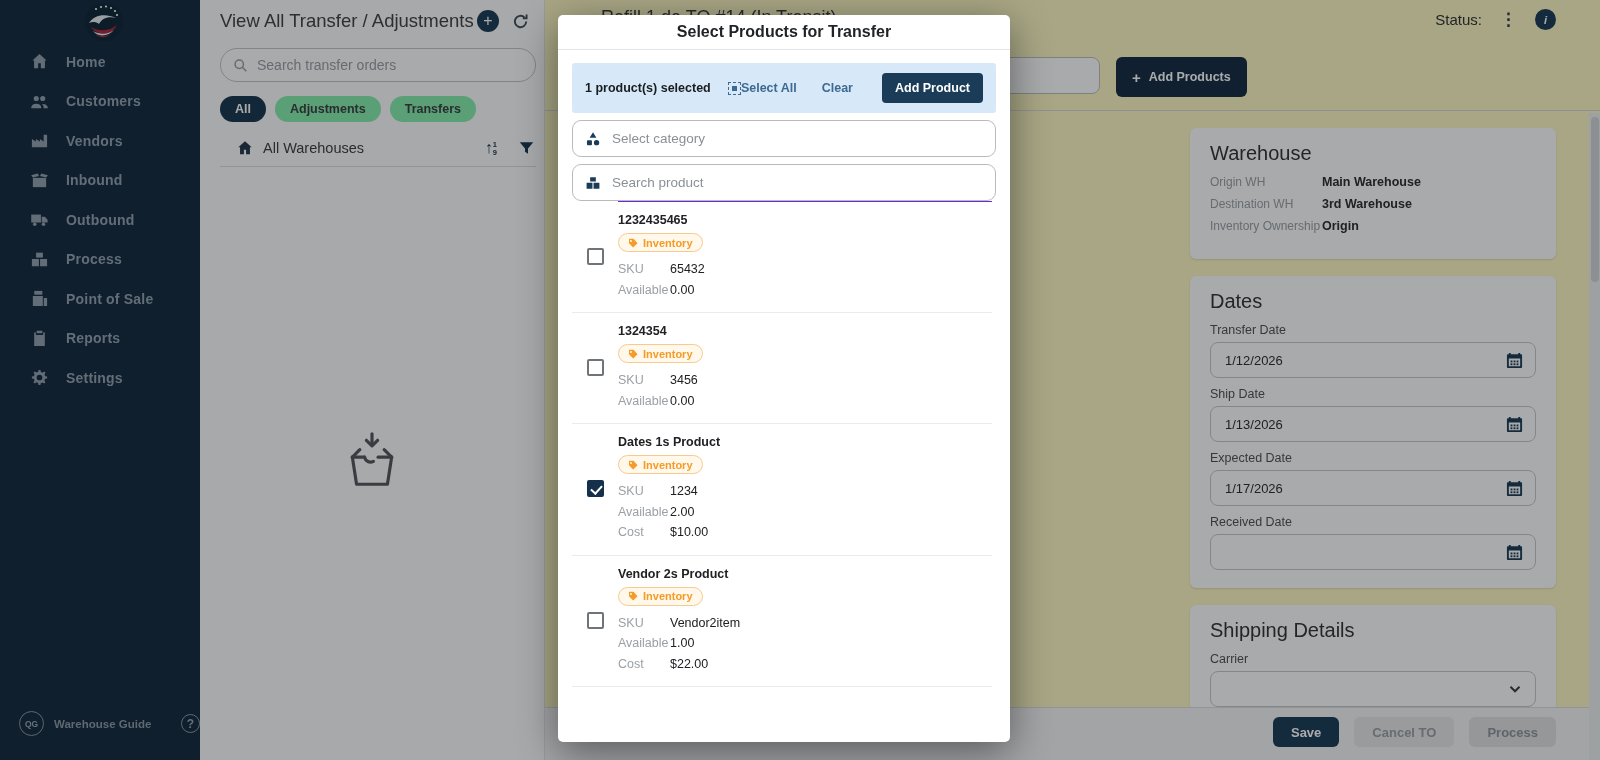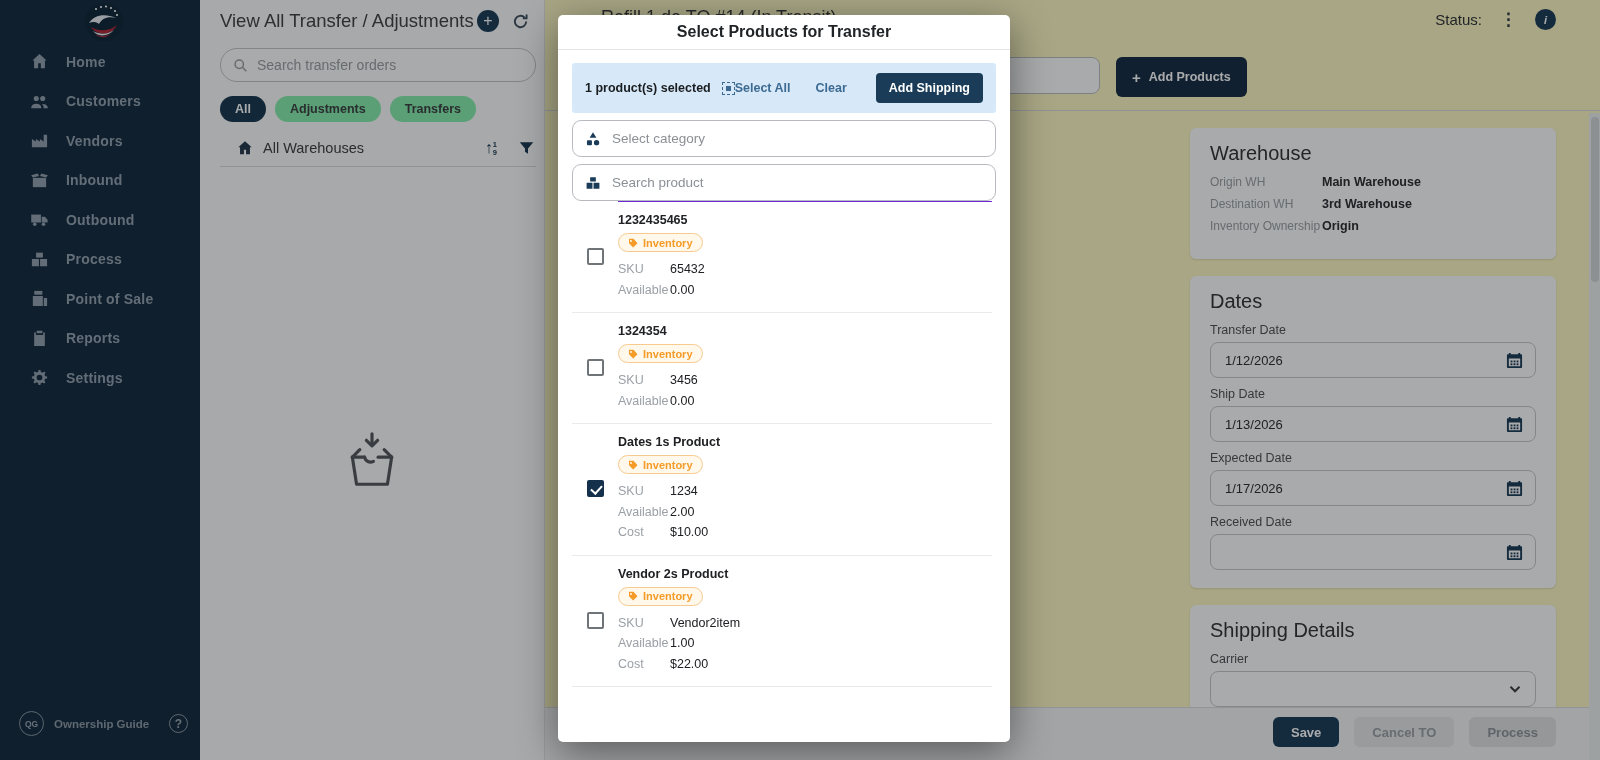--- a/index.html
+++ b/index.html
@@ -9,21 +9,21 @@
 
   
   .sidebar { position:absolute; left:0; top:0; bottom:0; width:200px; background:#132a3e; z-index:10; }
   .logo-wrap { position:absolute; top:1px; left:84px; }
   .nav { position:absolute; top:42px; left:0; right:0; }
   .nav-item { display:flex; align-items:center; height:39.5px; padding-left:30px; gap:17px;
     color:#93a2af; cursor:pointer; }
   .nav-ico { width:19px; height:19px; display:flex; align-items:center; justify-content:center; }
   .nav-ico svg { width:19px; height:19px; fill:currentColor; }
   .nav-label { font-size:14px; font-weight:700; letter-spacing:.2px; }
-  .side-foot { position:absolute; bottom:24px; left:0; right:0; display:flex; align-items:center; padding:0 12px 0 19px; }
+  .side-foot { position:absolute; bottom:24px; left:0; right:0; display:flex; align-items:center; padding:0 0 0 19px; }
   .qg-circle { width:25px; height:25px; border-radius:50%; border:1.6px solid #8b98a4; color:#9aa7b3;
     font-size:8.5px; font-weight:700; display:flex; align-items:center; justify-content:center; }
   .qg-label { margin-left:10px; color:#8d9aa6; font-size:11.5px; font-weight:600; flex:1; }
   .help-circle { width:19px; height:19px; border-radius:50%; border:1.8px solid #8d9aa6; color:#9aa7b3;
     font-size:12px; font-weight:700; display:flex; align-items:center; justify-content:center; cursor:pointer; }
 
   
   .list-panel { position:absolute; left:200px; top:0; bottom:0; width:345px; background:#fdfdfd;
     border-right:1px solid #e3e5e7; }
   .lp-title-row { display:flex; align-items:center; padding:10px 14px 0 20px; }
@@ -241,21 +241,21 @@
      <span class="nav-ico">
             <svg fill="currentColor" width="19" height="19" viewBox="0 0 20 20">
               <path fill-rule="evenodd" d="M9 2h2l.4 2.1 1.9.8L15 3.7l1.4 1.4-1.2 1.7.8 1.9L18 9v2l-2.1.4-.8 1.9 1.2 1.7-1.4 1.4-1.7-1.2-1.9.8L11 18H9l-.4-2.1-1.9-.8-1.7 1.2-1.4-1.4 1.2-1.7-.8-1.9L2 11V9l2.1-.4.8-1.9L3.7 5l1.4-1.4 1.7 1.2 1.9-.8zM10 7a3 3 0 1 0 0 6 3 3 0 0 0 0-6z"></path>
             </svg>
           </span>
      <span class="nav-label">Settings</span>
    </div>
       </nav>
     <div class="side-foot">
       <div class="qg-circle">QG</div>
-      <span class="qg-label">Ownership Guide</span>
+      <span class="qg-label">Warehouse Guide</span>
       <div class="help-circle">?</div>
     </div>
   </aside>
 
   <section class="list-panel">
     <div class="lp-title-row">
       <h1 class="lp-title">View All Transfer / Adjustments</h1>
       <button class="plus-circle">+</button>
       <button class="icon-btn">
         <svg width="19" height="19" viewBox="0 0 20 20" fill="none" stroke="#3c4f5e" stroke-width="2">
@@ -467,21 +467,21 @@
         <span class="sel-count">1 product(s) selected</span>
         <button class="sel-link">
           <span class="sel-all-box">
               <i></i>
             </span>
           <span>Select All</span>
         </button>
         <button class="sel-link clear-btn">
           <span>Clear</span>
         </button>
-        <button class="add-selected">Add Shipping</button>
+        <button class="add-selected">Add Product</button>
       </div>
       <div class="m-input">
         <span class="ico">
           <svg width="16" height="16" viewBox="0 0 18 18" fill="#1b3c58">
             <path d="M9 1.5 12.8 7.5H5.2z"></path>
             <rect x="2.2" y="10.3" width="5.6" height="5.6" rx="1"></rect>
             <circle cx="13" cy="13.1" r="3"></circle>
           </svg>
         </span>
         <input type="text" placeholder="Select category" style="">

